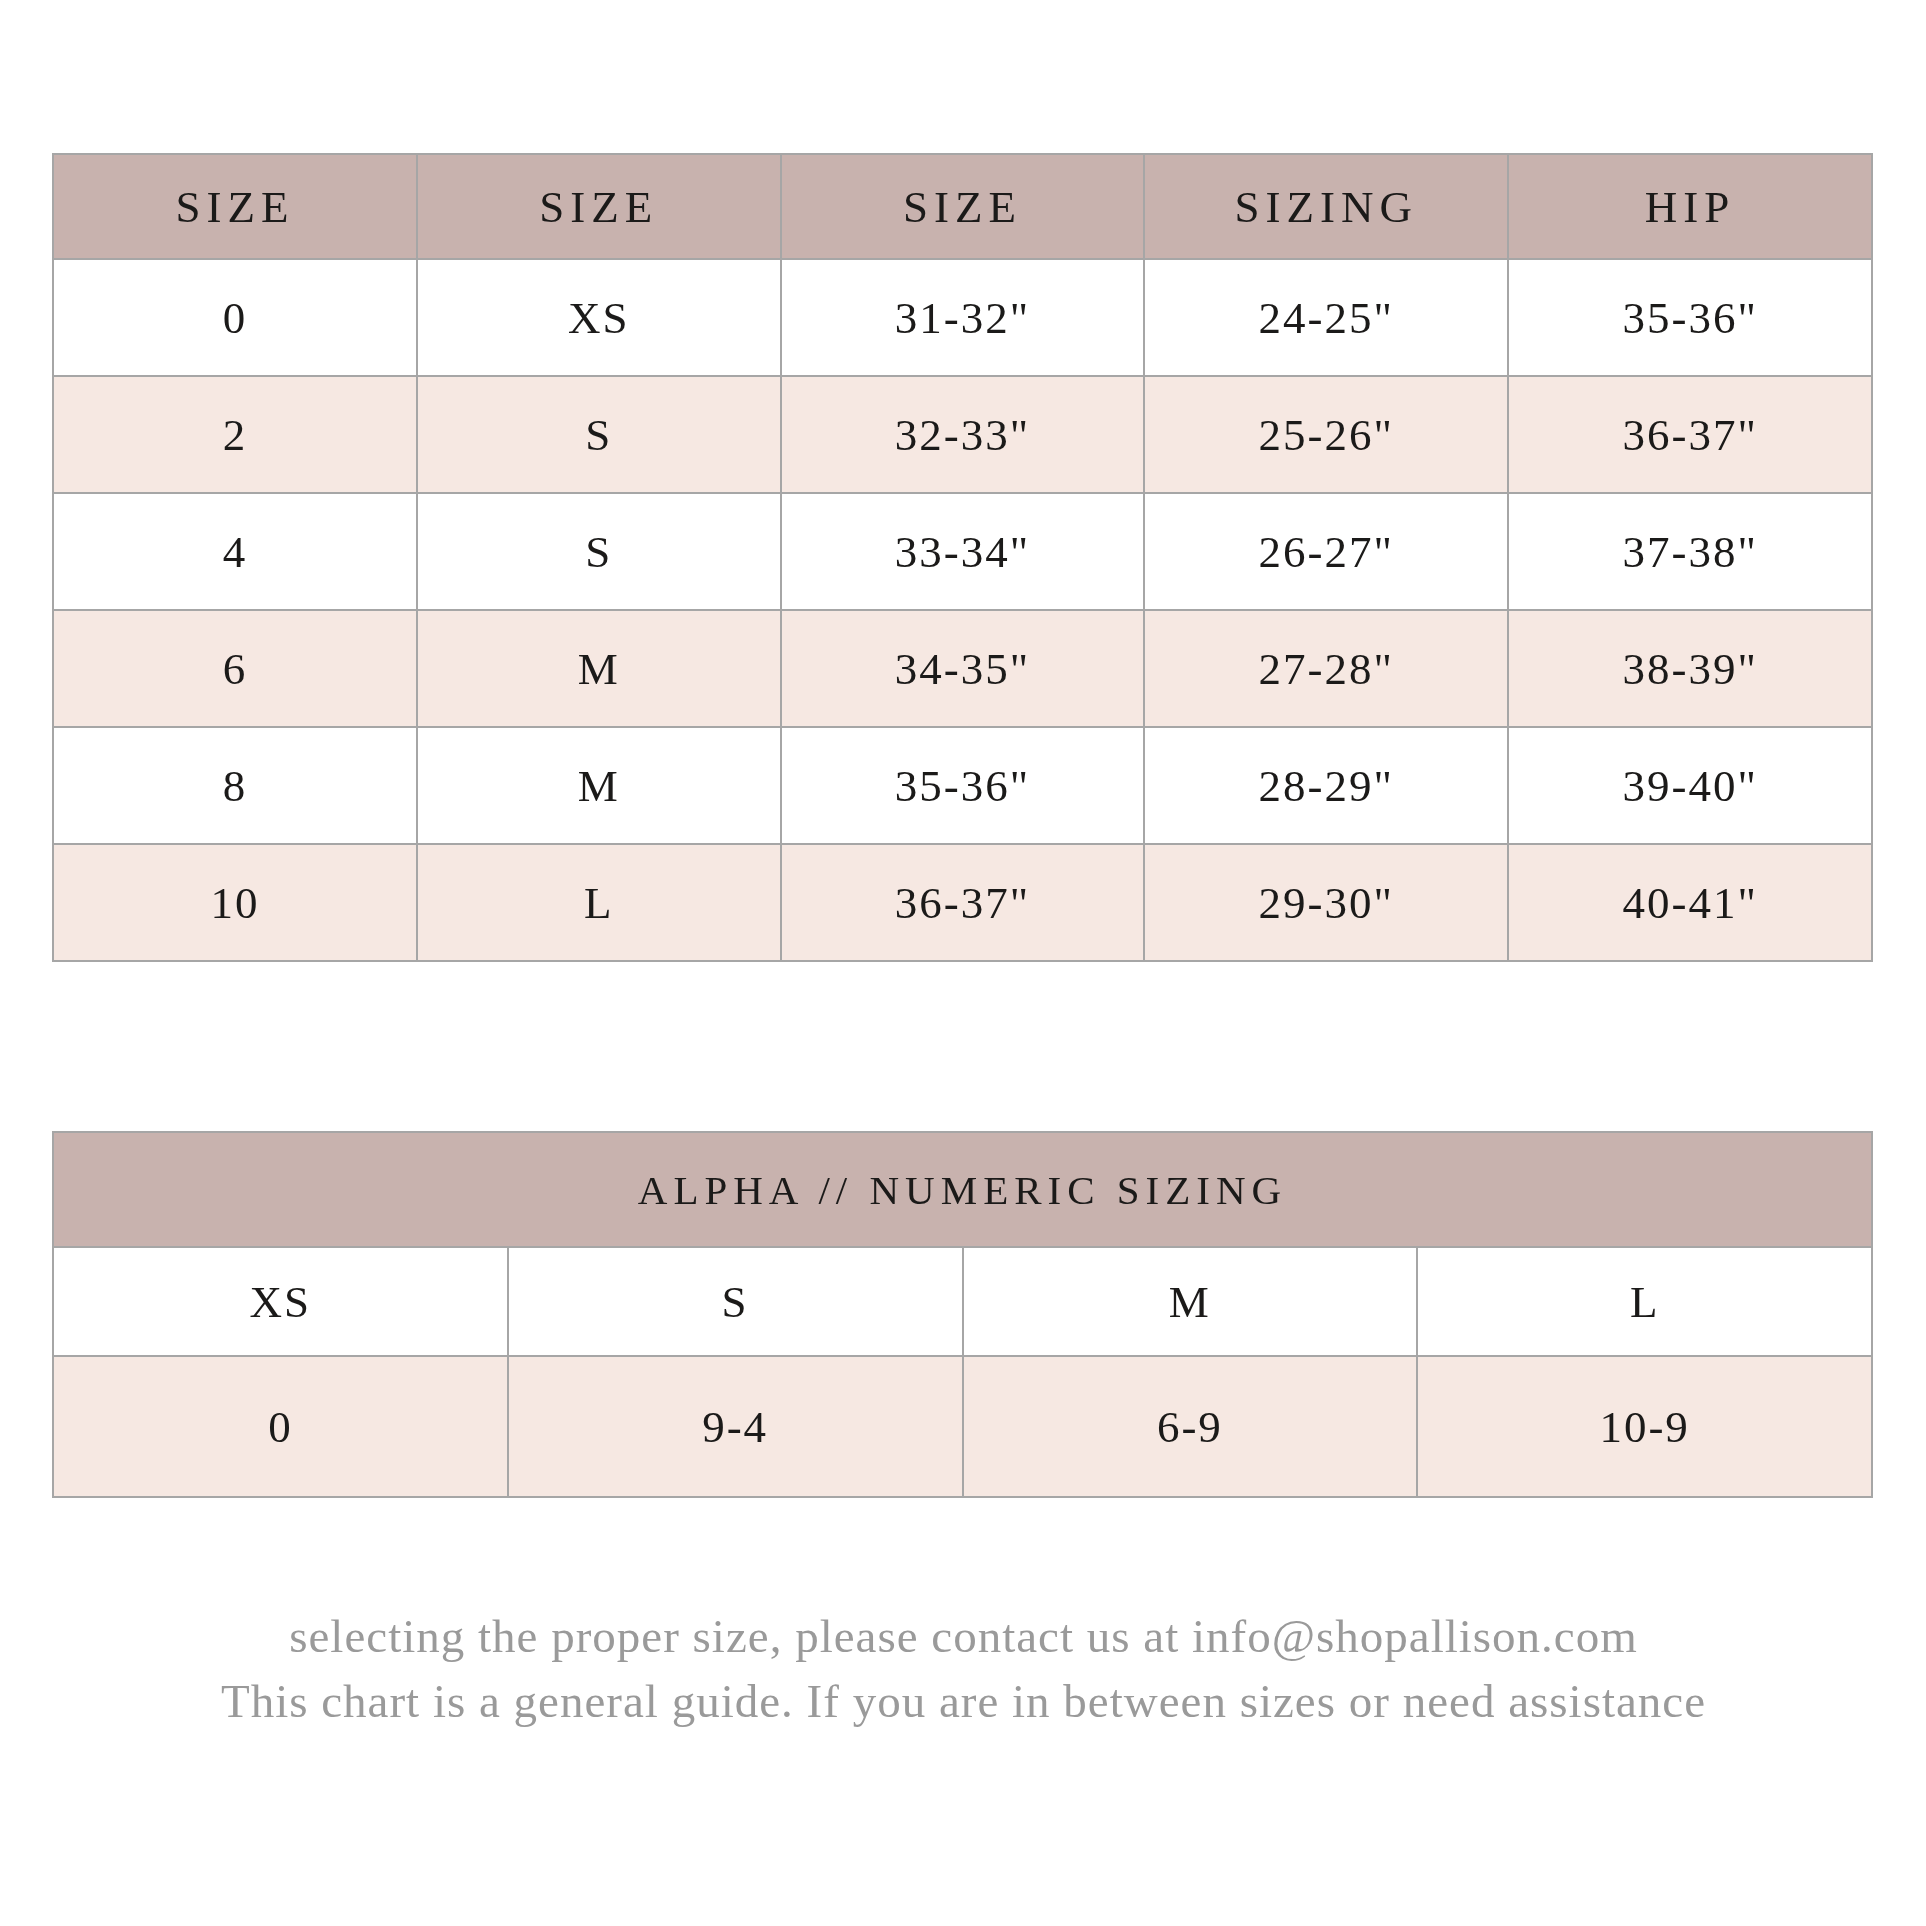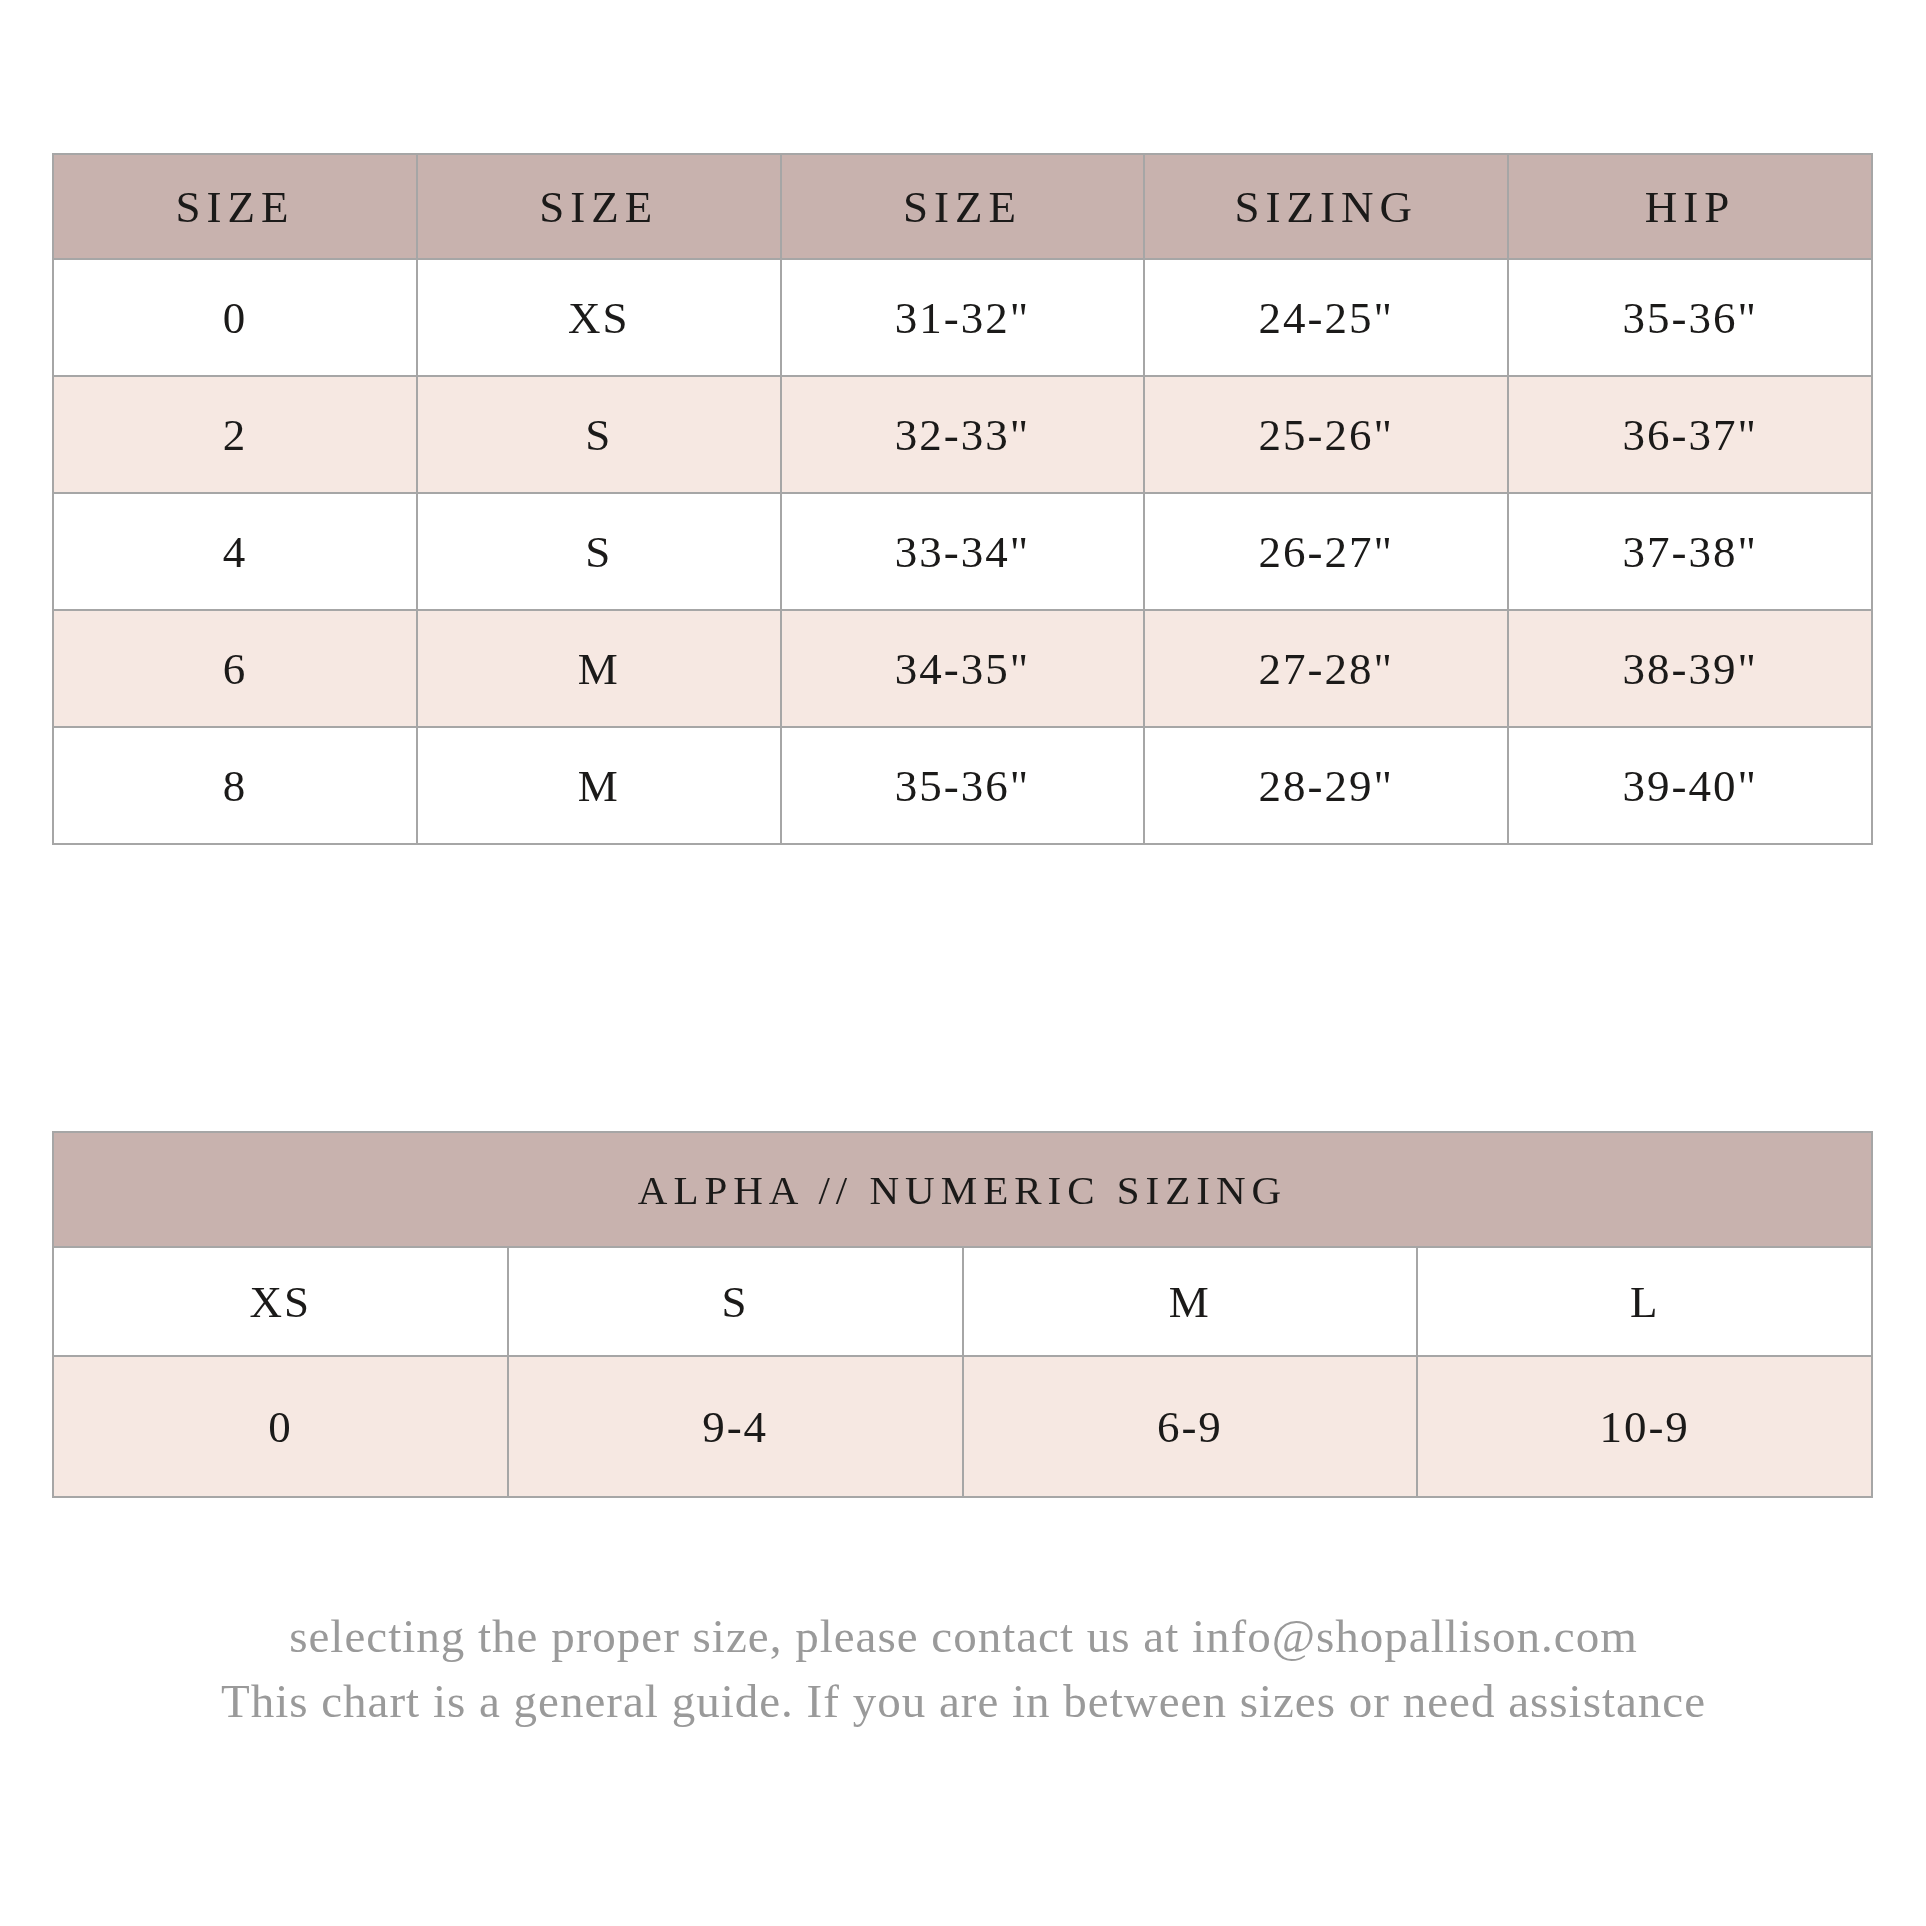--- a/index.html
+++ b/index.html
@@ -109,20 +109,27 @@
         <td>27-28"</td>
         <td>38-39"</td>
       </tr>
       <tr>
         <td>8</td>
         <td>M</td>
         <td>35-36"</td>
         <td>28-29"</td>
         <td>39-40"</td>
       </tr>
+      <tr>
+        <td>10</td>
+        <td>L</td>
+        <td>36-37"</td>
+        <td>29-30"</td>
+        <td>40-41"</td>
+      </tr>
     </tbody>
   </table>
 
   <table class="alpha-table">
     <thead>
       <tr>
         <th colspan="4">ALPHA // NUMERIC SIZING</th>
       </tr>
     </thead>
     <tbody>

